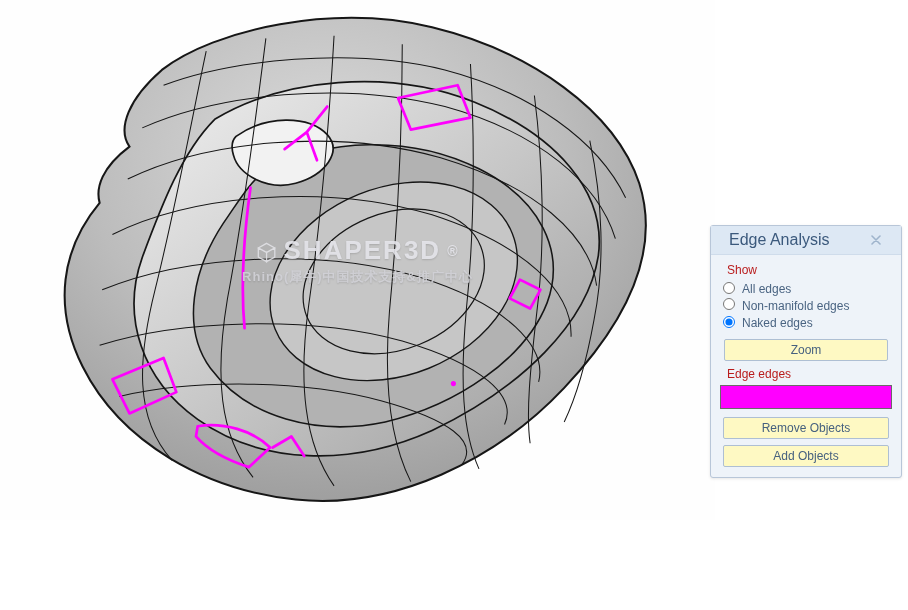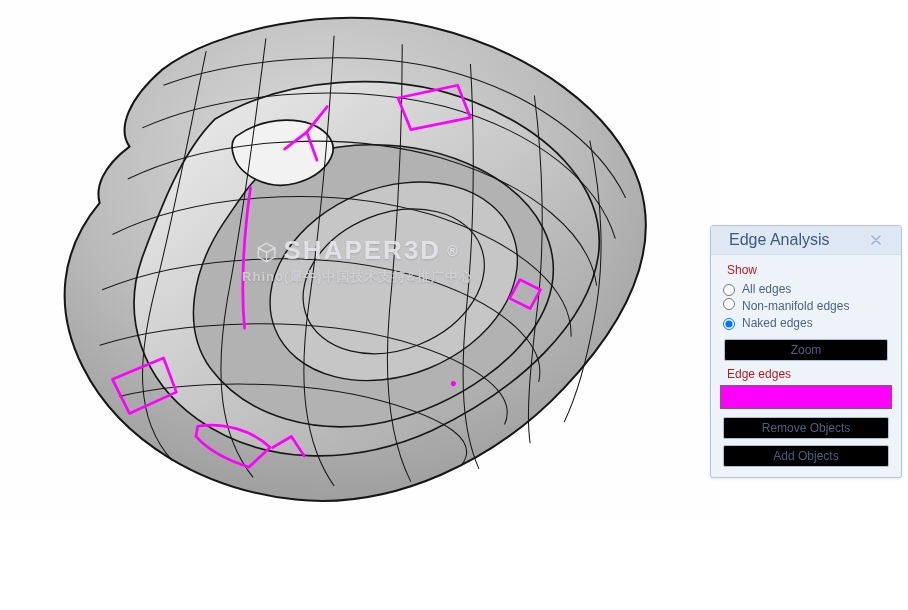--- a/index.html
+++ b/index.html
@@ -89,39 +89,39 @@
       font-size: 13px;
       line-height: 1;
     }
     .panel-body { padding: 6px 8px 2px 8px; }
     .section-label {
       color: #b91c1c;
       margin: 2px 0 4px 8px;
     }
     .radio-row {
       display: flex;
-      align-items: flex-end;
+      align-items: flex-start;
       gap: 4px;
       padding: 1px 0 1px 4px;
       color: #4a6482;
       cursor: pointer;
     }
     .radio-row input[type="radio"] {
       margin: 0 3px 0 0;
       width: 12px;
       height: 12px;
     }
     .nm-row { align-items: flex-start; line-height: 1.35; }
     .nm-text { display: inline-block; }
     .btn {
       display: block;
       width: 100%;
       margin: 6px auto 0 auto;
       padding: 3px 0;
-      background: #000000;
+      background: #fef9c3;
       border: 1px solid #aebfd3;
       border-radius: 2px;
       color: #46617f;
       text-align: center;
       cursor: pointer;
       font-size: 12px;
     }
     .btn.zoom { width: calc(100% - 10px); margin: 8px 5px 6px 5px; }
     .swatch {
       height: 24px;

